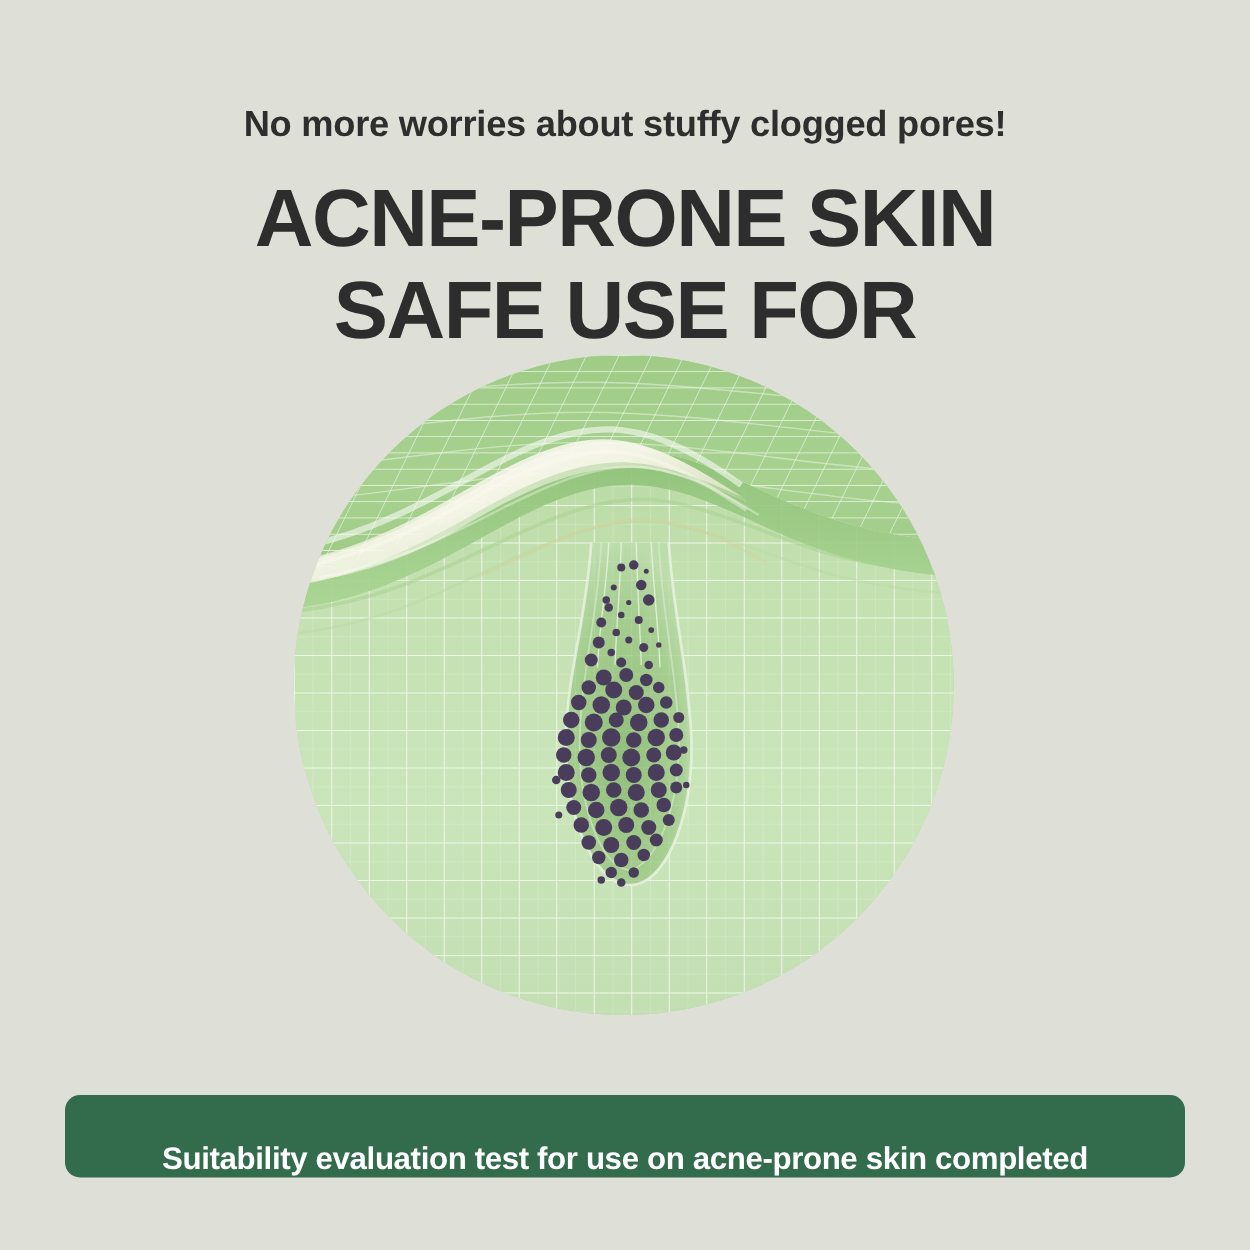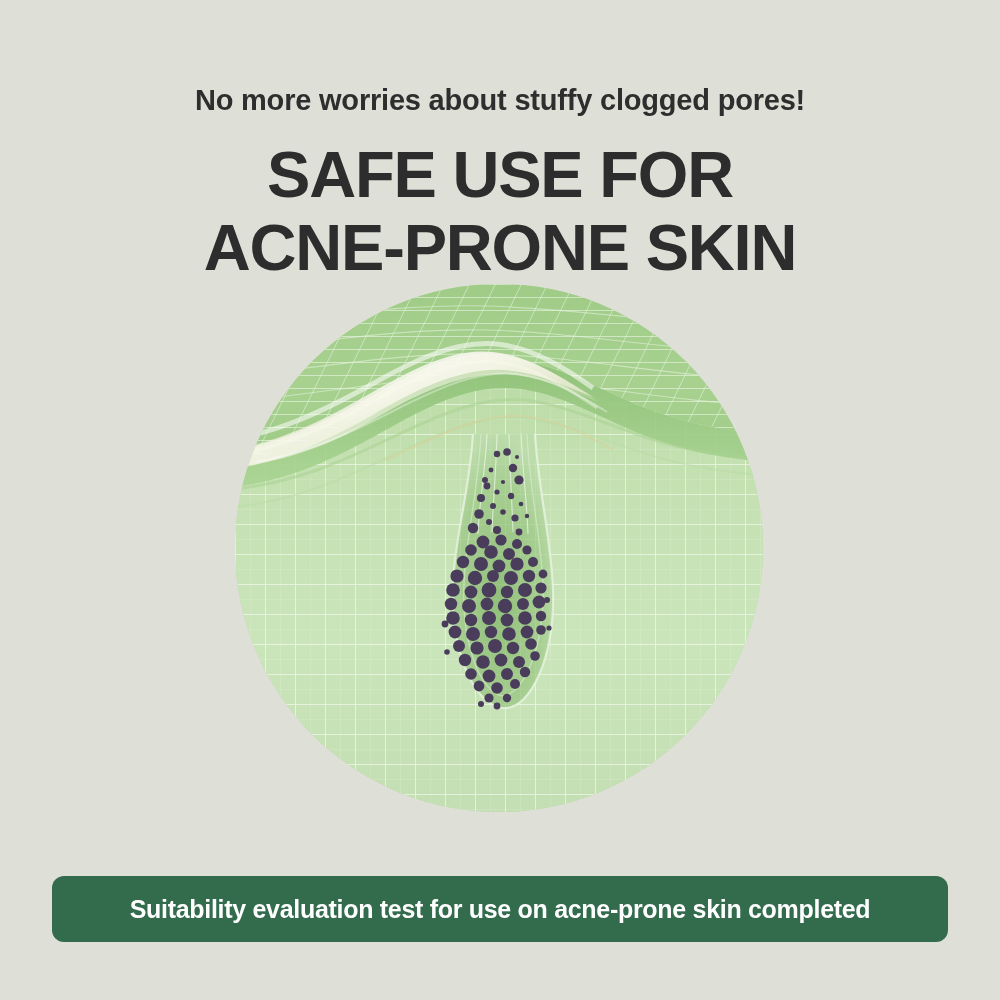--- a/index.html
+++ b/index.html
@@ -73,41 +73,41 @@
   
   .banner {
     position: absolute;
     left: 52px;
     top: 876px;
     width: 896px;
     height: 66px;
     background: #336b4d;
     border-radius: 12px;
     display: flex;
-    align-items: center;
+    align-items: flex-end;
     justify-content: center;
   }
   .banner-label {
     color: #ffffff;
     font-size: 25px;
     font-weight: 700;
     letter-spacing: -0.3px;
     white-space: nowrap;
   }
 </style>
 </head>
 <body>
 
 <div class="poster">
 
   <div class="text-block">
     <p class="kicker">No more worries about stuffy clogged pores!</p>
     <h1 class="headline">
+      <span class="line">ACNE-PRONE SKIN</span>
       <span class="line">SAFE USE FOR</span>
-      <span class="line">ACNE-PRONE SKIN</span>
     </h1>
   </div>
 
   <div class="illustration">
     <svg viewBox="0 0 528 528" xmlns="http://www.w3.org/2000/svg">
       <defs>
 
         <linearGradient id="gFace" x1="0" y1="0" x2="0" y2="1">
           <stop offset="0%" stop-color="#b6d9a0"></stop>
           <stop offset="22%" stop-color="#c3e0b0"></stop>

